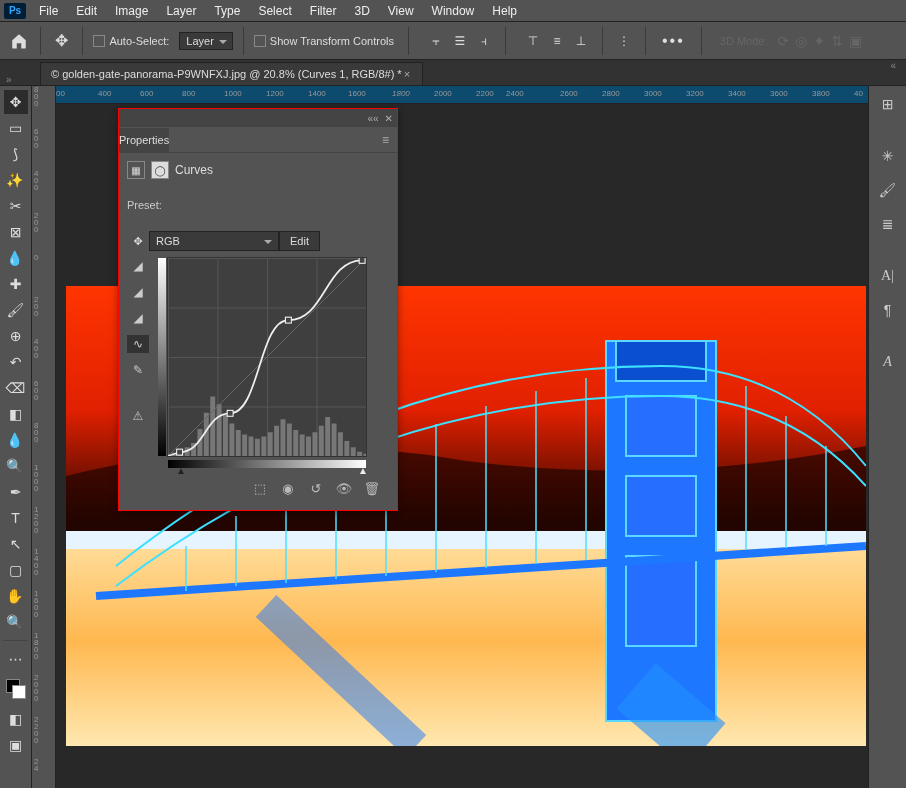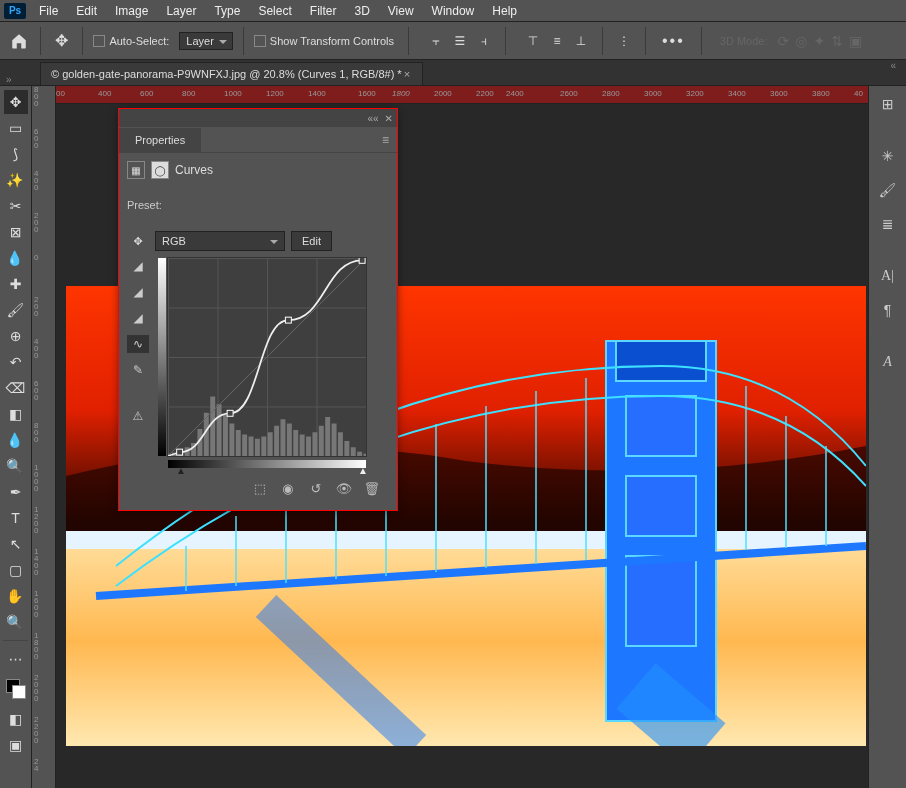--- a/index.html
+++ b/index.html
@@ -27,39 +27,39 @@
 .tab .x { color:#aaa; font-size:11px; padding:0 2px;}
 .workrow { display:flex; height:702px; position:relative;}
 .toolbar { width:32px; background:#535353; border-right:1px solid #222; display:flex; flex-direction:column; align-items:center; padding-top:4px; gap:2px;}
 .toolbar .tool { width:24px;height:24px; display:flex;align-items:center;justify-content:center; font-size:14px; color:#ddd; cursor:default;}
 .toolbar .tool.active { background:#2c2c2c;}
 .fgswatch { width:20px;height:20px; position:relative; margin-top:6px;}
 .fgswatch .fg { width:14px;height:14px; background:#000; border:1px solid #888; position:absolute; top:0; left:0;}
 .fgswatch .bg { width:14px;height:14px; background:#fff; border:1px solid #888; position:absolute; bottom:0; right:0;}
 .rulerV { width:24px; background:#535353; border-right:1px solid #222; position:relative; font-size:8px; color:#999;}
 .rulerV div { position:absolute; left:2px; width:100%; line-height:7px; text-align:left;}
-.rulerH { height:18px; background:#7f1d1d; border-bottom:1px solid #222; position:relative; font-size:8px; color:#999;}
+.rulerH { height:18px; background:#0c4a6e; border-bottom:1px solid #222; position:relative; font-size:8px; color:#999;}
 .rulerH div { position:absolute; top:3px;}
 .canvaswrap { flex:1; background:#282828; position:relative; overflow:hidden;}
 .canvasimg { position:absolute; left:10px; top:200px; width:800px; height:460px; }
 .rightdock { width:38px; background:#535353; border-left:1px solid #222; display:flex; flex-direction:column; align-items:center; padding-top:6px; gap:10px;}
 .rightdock .ricon { width:24px;height:24px; display:flex;align-items:center;justify-content:center; font-size:14px; color:#ccc;}
 .rightdock .risep { height:8px;}
 .rightchev { position:absolute; right:10px; top:0; color:#888; font-size:10px;}
 
 .proppanel { position:absolute; left:62px; top:22px; width:280px; background:#535353; border:1px solid #f00; box-shadow:0 2px 8px rgba(0,0,0,.4); z-index:50;}
 .pp-titlebar { height:18px; background:#444; display:flex; justify-content:flex-end; align-items:center; padding:0 4px; gap:6px; font-size:10px; color:#aaa;}
 .pp-tabs { height:26px; display:flex; align-items:center; background:#535353; border-bottom:1px solid #444;}
-.pp-tabs .pt { padding:6px 16px; font-size:11px; color:#ddd; background:#444;}
+.pp-tabs .pt { padding:6px 0; font-size:11px; color:#ddd; background:#444;}
 .pp-tabs .hamb { margin-left:auto; padding:0 8px; font-size:12px; color:#aaa;}
 .pp-body { padding:8px; background:#535353;}
 .pp-iconrow { display:flex; align-items:center; gap:6px; margin-bottom:10px;}
 .pp-iconrow .ic1 { width:18px;height:18px; border:1px solid #888; display:flex;align-items:center;justify-content:center; font-size:10px;}
 .pp-label { font-size:12px;}
-.pp-row { display:flex; align-items:center; gap:6px; margin-bottom:6px;margin-top:20px;}
+.pp-row { display:flex; align-items:center; margin-bottom:6px;margin-top:20px;}
 .pp-row label { font-size:11px; color:#ccc;}
 .pp-row .sel { flex:1; background:#3a3a3a; border:1px solid #222; padding:3px 6px; font-size:11px; color:#ddd; position:relative;}
 .pp-row .sel::after { content:""; position:absolute; right:6px; top:8px; border:4px solid transparent; border-top-color:#aaa;}
 .pp-row .btn { background:#3a3a3a; border:1px solid #222; padding:3px 10px; font-size:11px; color:#ddd;}
 .pp-tools { display:flex; flex-direction:column; gap:8px; float:left; margin-right:8px;}
 .pp-tools .pt { width:22px;height:18px; font-size:12px; color:#ccc; display:flex;align-items:center;justify-content:center;}
 .pp-tools .pt.act { background:#333;}
 .curvebox { width:200px; height:200px; background:#3f3f3f; position:relative; border:1px solid #333;}
 .curvebox .grid { position:absolute; inset:0; background:
   linear-gradient(#555 1px,transparent 1px) 0 0/100% 25%,
@@ -238,21 +238,21 @@
 
   <div class="canvaswrap">
     <div class="rulerH" id="rulerH">
         <div style="left: 0px;">00</div>
         <div style="left: 42px;">400</div>
         <div style="left: 84px;">600</div>
         <div style="left: 126px;">800</div>
         <div style="left: 168px;">1000</div>
         <div style="left: 210px;">1200</div>
         <div style="left: 252px; text-align: right;">1400</div>
-        <div style="left: 302px;">1600</div>
+        <div style="left: 292px;">1600</div>
         <div style="left: 336px; font-style: italic;">1800</div>
         <div style="left: 378px;">2000</div>
         <div style="left: 420px;">2200</div>
         <div style="left: 450px;">2400</div>
         <div style="left: 504px;">2600</div>
         <div style="left: 546px;">2800</div>
         <div style="left: 588px;">3000</div>
         <div style="left: 630px;">3200</div>
         <div style="left: 672px;">3400</div>
         <div style="left: 714px;">3600</div>

